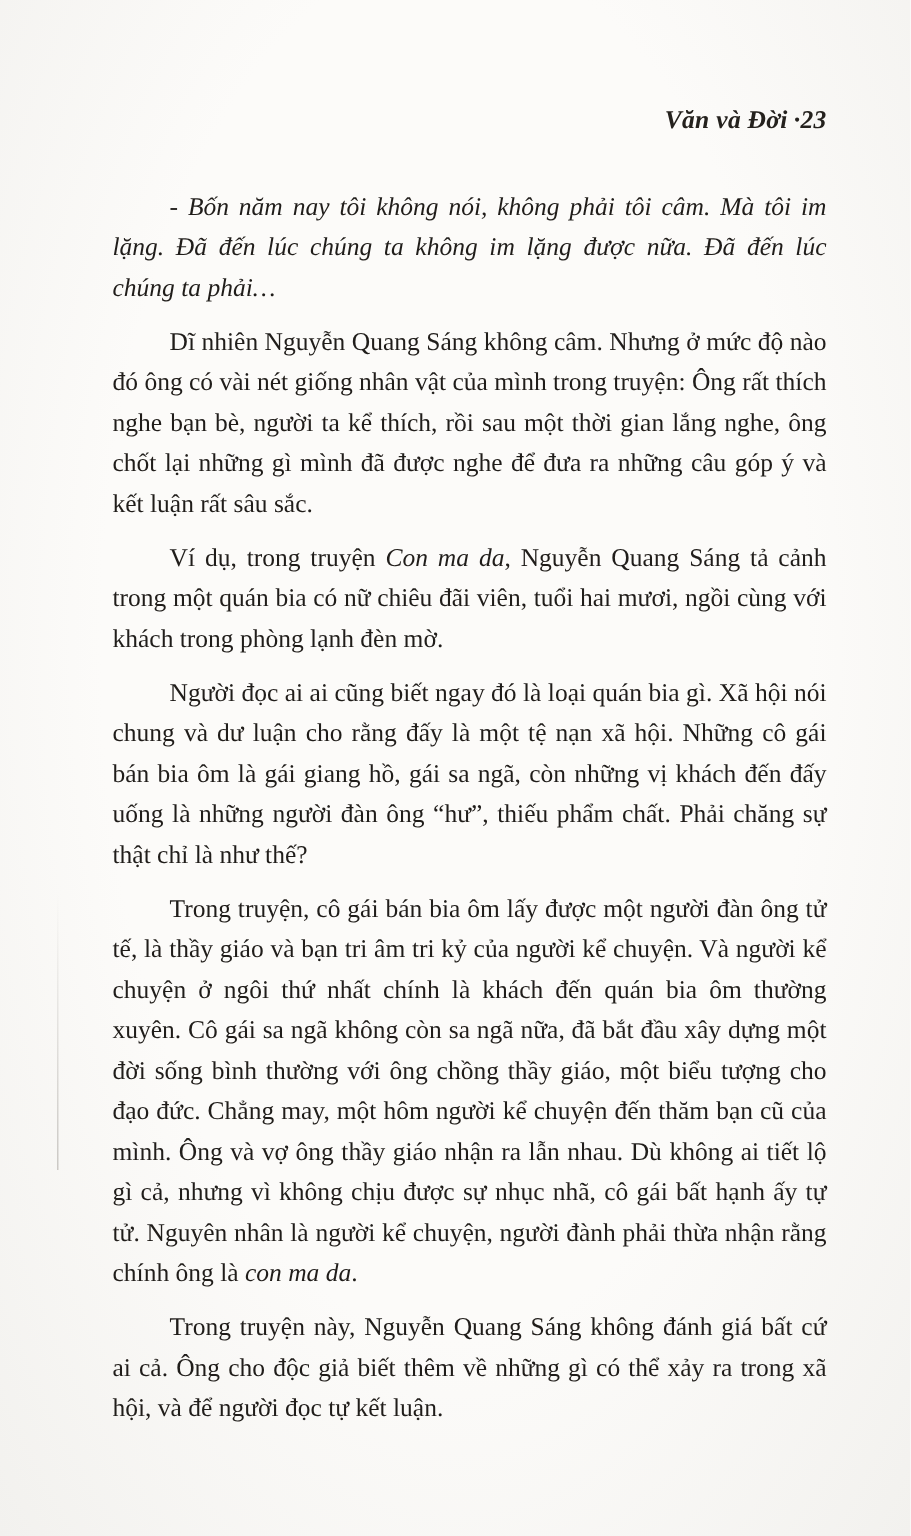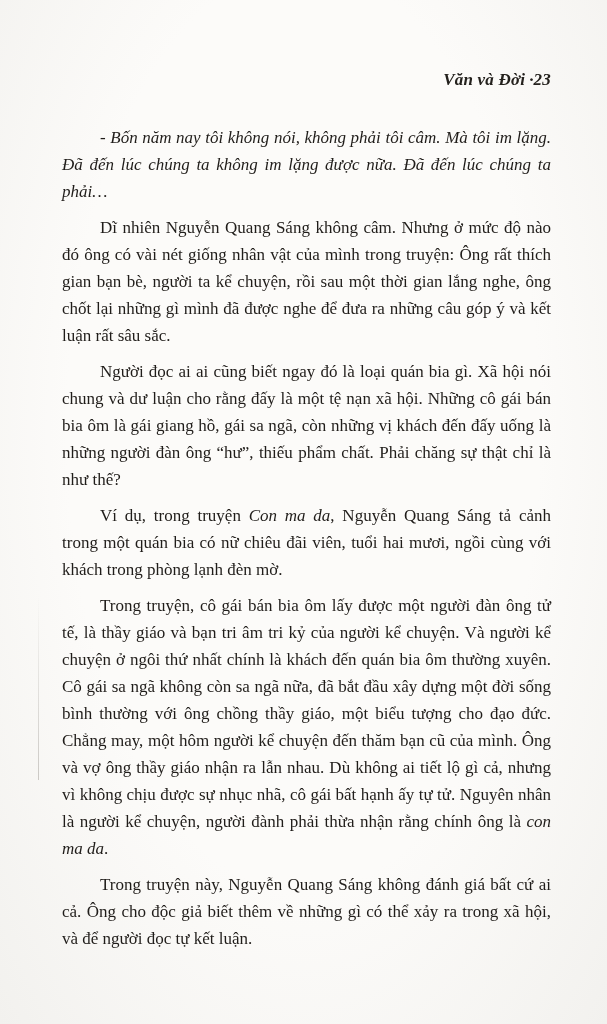--- a/index.html
+++ b/index.html
@@ -35,21 +35,21 @@
     font-style: italic;
     font-weight: bold;
     margin-left: 4px;
   }
   .content {
     font-size: 17px;
     line-height: 27px;
     text-align: justify;
   }
   .para {
-    margin: 0 0 9px 0;
+    margin: 0 0 9px 13px;
     text-indent: 38px;
   }
   .i {
     font-style: italic;
   }
   .scan-line {
     position: absolute;
     left: 38px;
     bottom: 0;
     width: 1px;
@@ -60,20 +60,20 @@
 </style>
 </head>
 <body>
 
 <div class="page">
   <div class="header">
     <span>Văn và Đời</span><span class="pagenum">·23</span>
   </div>
   <div class="content">
       <p class="para"><span class="i">- Bốn năm nay tôi không nói, không phải tôi câm. Mà tôi im lặng. Đã đến lúc chúng ta không im lặng được nữa. Đã đến lúc chúng ta phải…</span></p>
-      <p class="para"><span>Dĩ nhiên Nguyễn Quang Sáng không câm. Nhưng ở mức độ nào đó ông có vài nét giống nhân vật của mình trong truyện: Ông rất thích gian bạn bè, người ta kể chuyện, rồi sau một thời gian lắng nghe, ông chốt lại những gì mình đã được nghe để đưa ra những câu góp ý và kết luận rất sâu sắc.</span></p>
+      <p class="para"><span>Dĩ nhiên Nguyễn Quang Sáng không câm. Nhưng ở mức độ nào đó ông có vài nét giống nhân vật của mình trong truyện: Ông rất thích nghe bạn bè, người ta kể thích, rồi sau một thời gian lắng nghe, ông chốt lại những gì mình đã được nghe để đưa ra những câu góp ý và kết luận rất sâu sắc.</span></p>
+      <p class="para"><span>Ví dụ, trong truyện </span><span class="i">Con ma da</span><span>, Nguyễn Quang Sáng tả cảnh trong một quán bia có nữ chiêu đãi viên, tuổi hai mươi, ngồi cùng với khách trong phòng lạnh đèn mờ.</span></p>
       <p class="para"><span>Người đọc ai ai cũng biết ngay đó là loại quán bia gì. Xã hội nói chung và dư luận cho rằng đấy là một tệ nạn xã hội. Những cô gái bán bia ôm là gái giang hồ, gái sa ngã, còn những vị khách đến đấy uống là những người đàn ông “hư”, thiếu phẩm chất. Phải chăng sự thật chỉ là như thế?</span></p>
-      <p class="para"><span>Ví dụ, trong truyện </span><span class="i">Con ma da</span><span>, Nguyễn Quang Sáng tả cảnh trong một quán bia có nữ chiêu đãi viên, tuổi hai mươi, ngồi cùng với khách trong phòng lạnh đèn mờ.</span></p>
       <p class="para"><span>Trong truyện, cô gái bán bia ôm lấy được một người đàn ông tử tế, là thầy giáo và bạn tri âm tri kỷ của người kể chuyện. Và người kể chuyện ở ngôi thứ nhất chính là khách đến quán bia ôm thường xuyên. Cô gái sa ngã không còn sa ngã nữa, đã bắt đầu xây dựng một đời sống bình thường với ông chồng thầy giáo, một biểu tượng cho đạo đức. Chẳng may, một hôm người kể chuyện đến thăm bạn cũ của mình. Ông và vợ ông thầy giáo nhận ra lẫn nhau. Dù không ai tiết lộ gì cả, nhưng vì không chịu được sự nhục nhã, cô gái bất hạnh ấy tự tử. Nguyên nhân là người kể chuyện, người đành phải thừa nhận rằng chính ông là </span><span class="i">con ma da</span><span>.</span></p>
       <p class="para"><span>Trong truyện này, Nguyễn Quang Sáng không đánh giá bất cứ ai cả. Ông cho độc giả biết thêm về những gì có thể xảy ra trong xã hội, và để người đọc tự kết luận.</span></p>
     </div>
   <div class="scan-line"></div>
 </div>
 
 </body></html>

